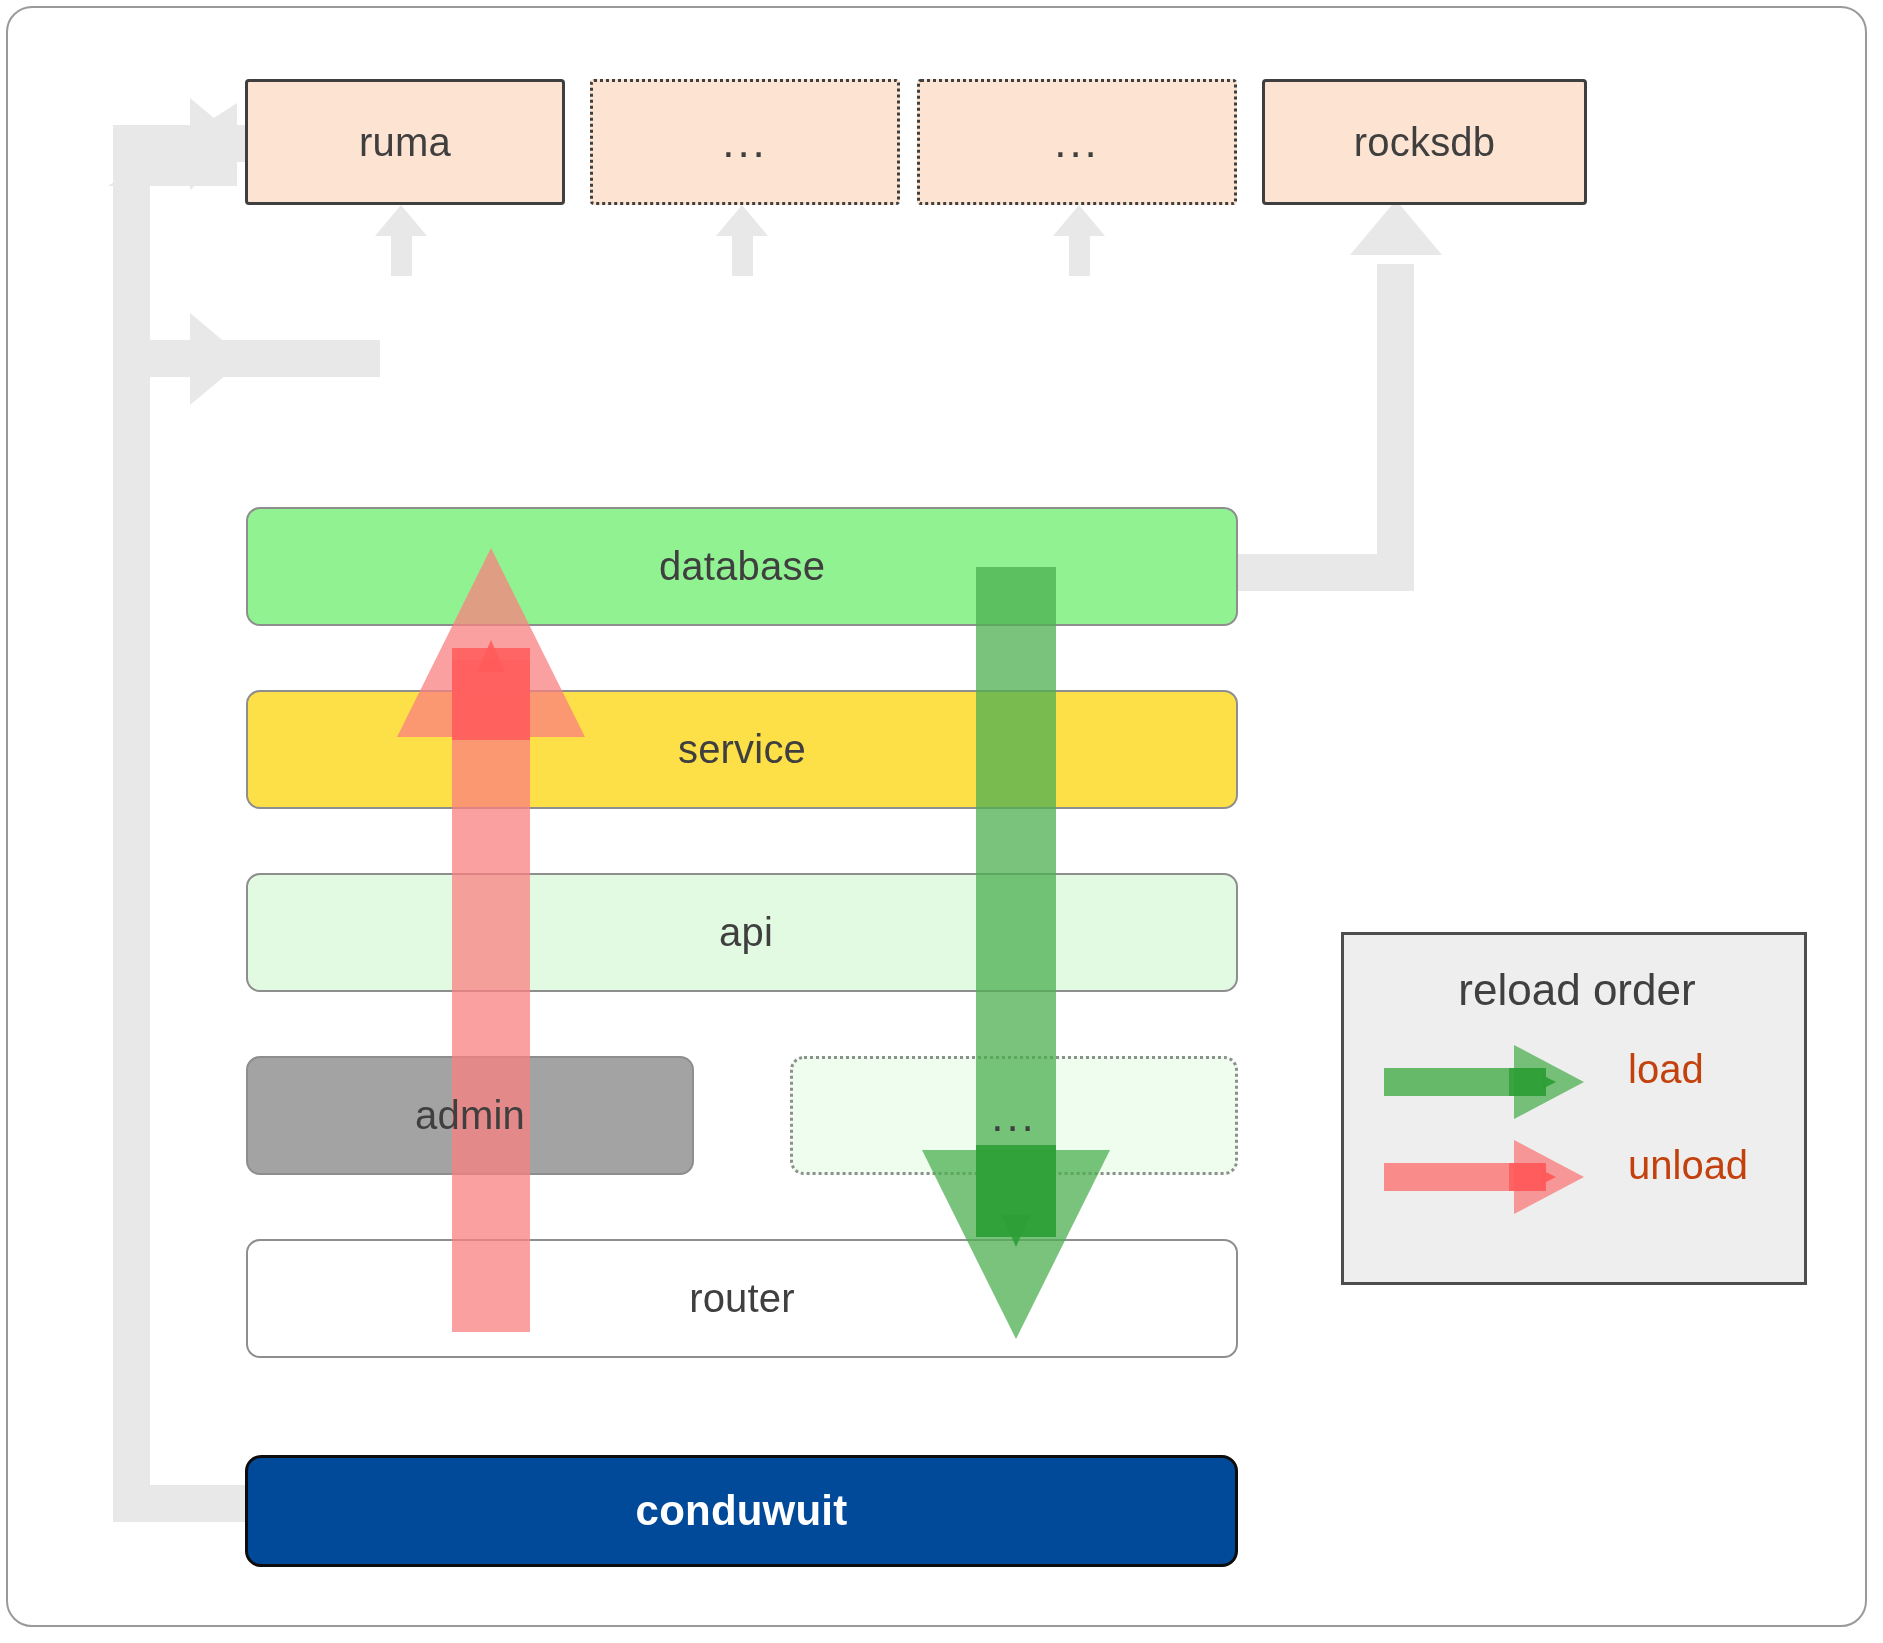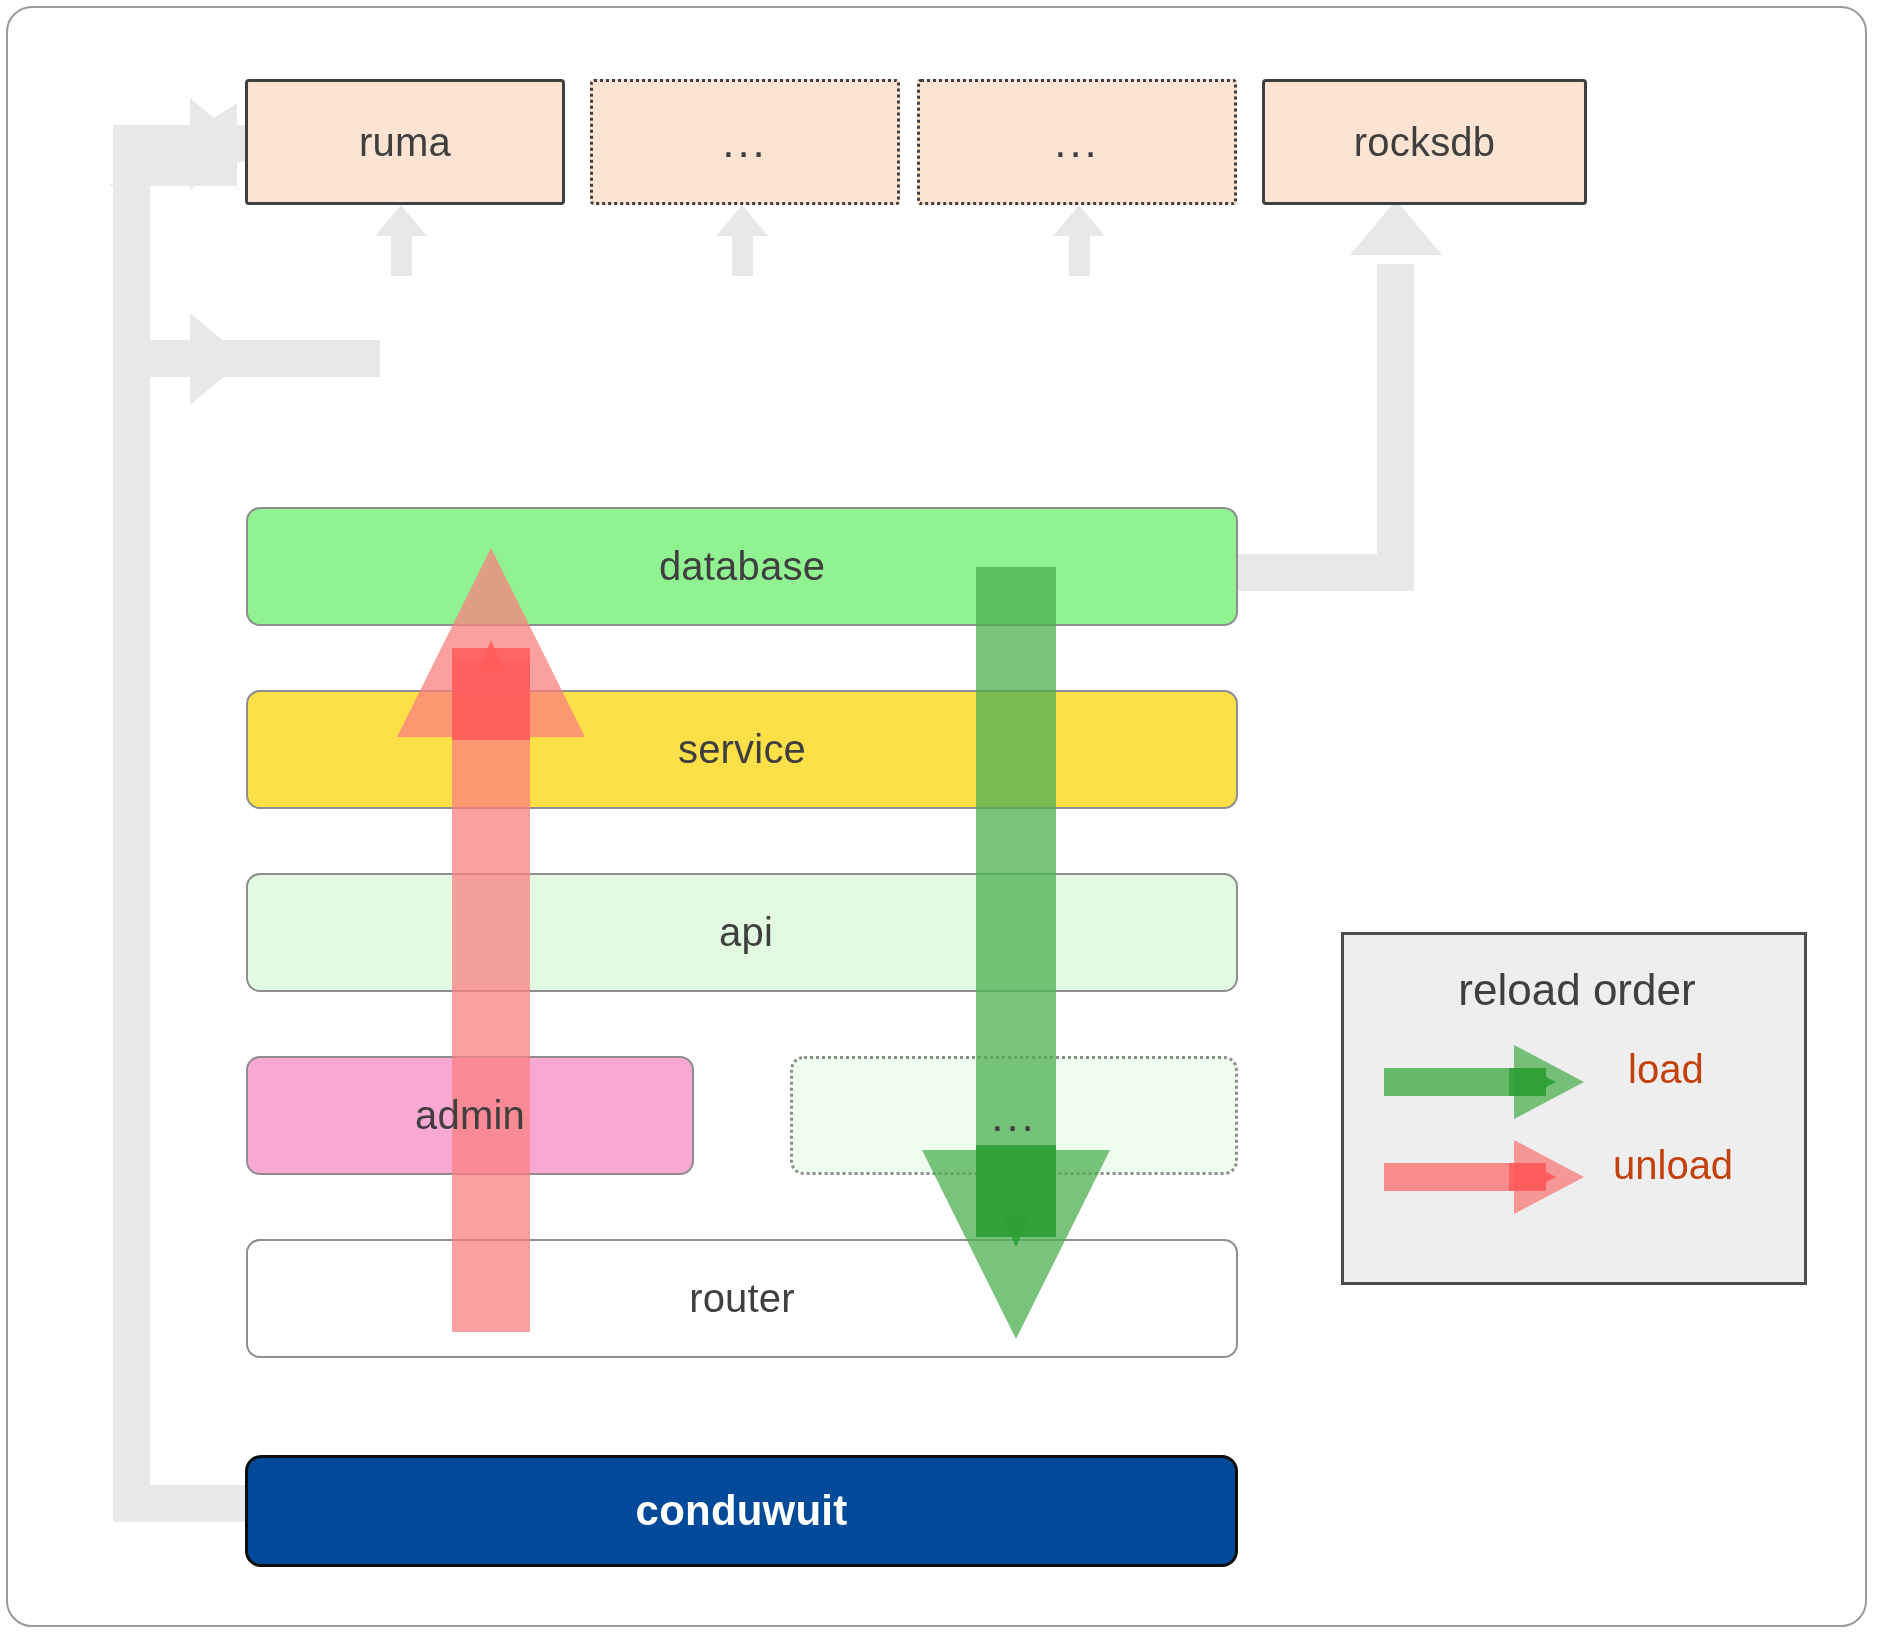--- a/index.html
+++ b/index.html
@@ -56,21 +56,21 @@
   
   .layer-box {
     border: 2px solid #8e8e8e;
     border-radius: 14px;
     font-size: 40px;
   }
   .core-box { background: #d4e4fb; }
   .db-box { background: #91f291; }
   .svc-box { background: #fde047; }
   .api-box { background: #e1fae1; }
-  .admin-box { background: #f9a8d4; }
+  .admin-box { background: #a3a3a3; }
   .ellipsis-box { background: #effdef; border: 3px dotted #8e8e8e; }
   .router-box { background: #ffffff; }
 
   .app-box {
     background: #004a99;
     border: 3px solid #0d0d0d;
     border-radius: 16px;
     color: #ffffff;
     font-weight: bold;
     font-size: 42px;
@@ -93,21 +93,21 @@
     text-align: center;
     font-size: 44px;
     color: #404040;
   }
   .legend-label {
     position: absolute;
     font-size: 40px;
     color: #c2410c;
   }
   .lg-load { left: 284px; top: 112px; }
-  .lg-unload { left: 269px; top: 208px; }
+  .lg-unload { left: 284px; top: 208px; }
 </style>
 </head>
 <body>
 
 <div id="stage">
   <div class="frame"></div>
 
   <svg class="layer" viewBox="0 0 1883 1643">
     <g fill="#e8e8e8">
 

